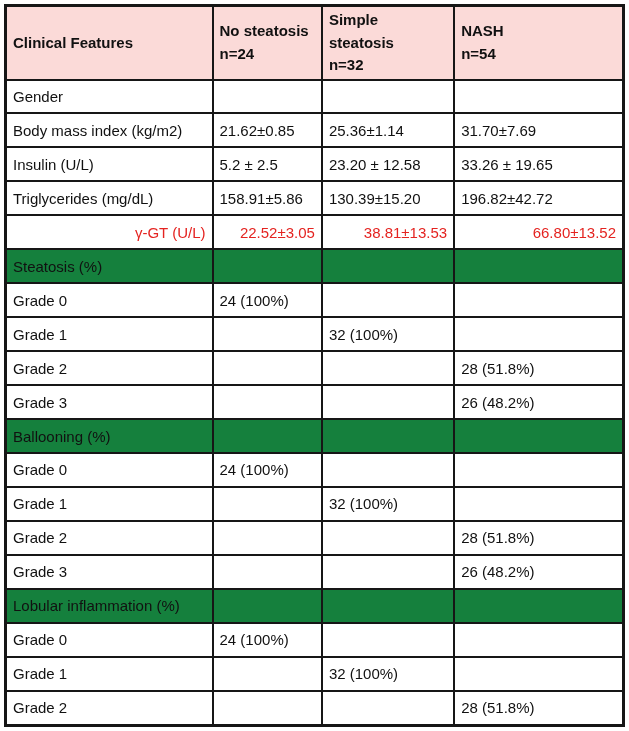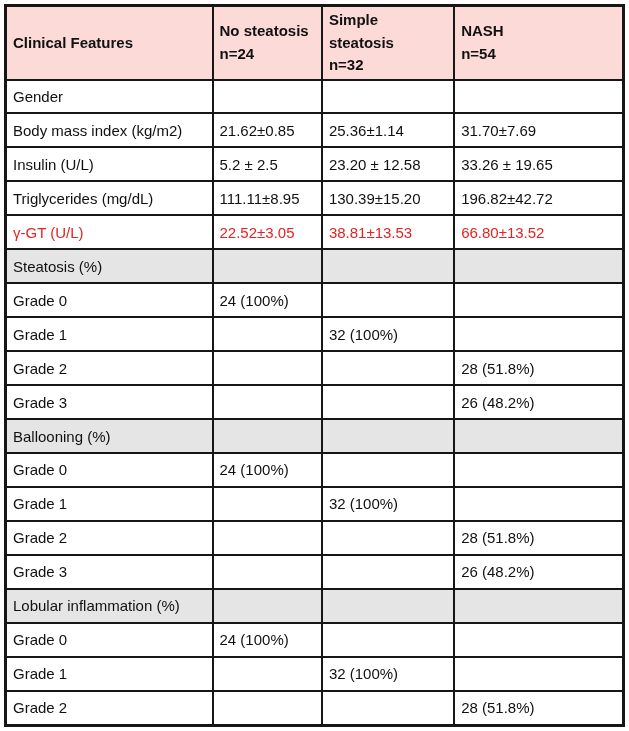--- a/index.html
+++ b/index.html
@@ -40,24 +40,25 @@
     white-space: pre;
     line-height: 1.5;
     height: 62px;
   }
   tbody td {
     white-space: nowrap;
     height: 22px;
     background: #ffffff;
   }
   tbody tr.section td {
-    background: #e5e5e5;
+    background: #15803d;
   }
   tbody tr.red td {
     color: #e42320;
+    text-align: right;
   }
 </style>
 </head>
 <body>
 
 <div class="table-wrap">
   <table class="clinical">
     <colgroup>
       <col style="width:33.5%">
       <col style="width:17.7%">
@@ -96,21 +97,21 @@
 
   <tr>
     <td>Insulin (U/L)</td>
     <td>5.2 ± 2.5</td>
     <td>23.20 ± 12.58</td>
     <td>33.26 ± 19.65</td>
   </tr>
 
   <tr>
     <td>Triglycerides (mg/dL)</td>
-    <td>111.11±8.95</td>
+    <td>158.91±5.86</td>
     <td>130.39±15.20</td>
     <td>196.82±42.72</td>
   </tr>
 
 
 
   <tr class="red">
     <td>γ-GT (U/L)</td>
     <td>22.52±3.05</td>
     <td>38.81±13.53</td>

